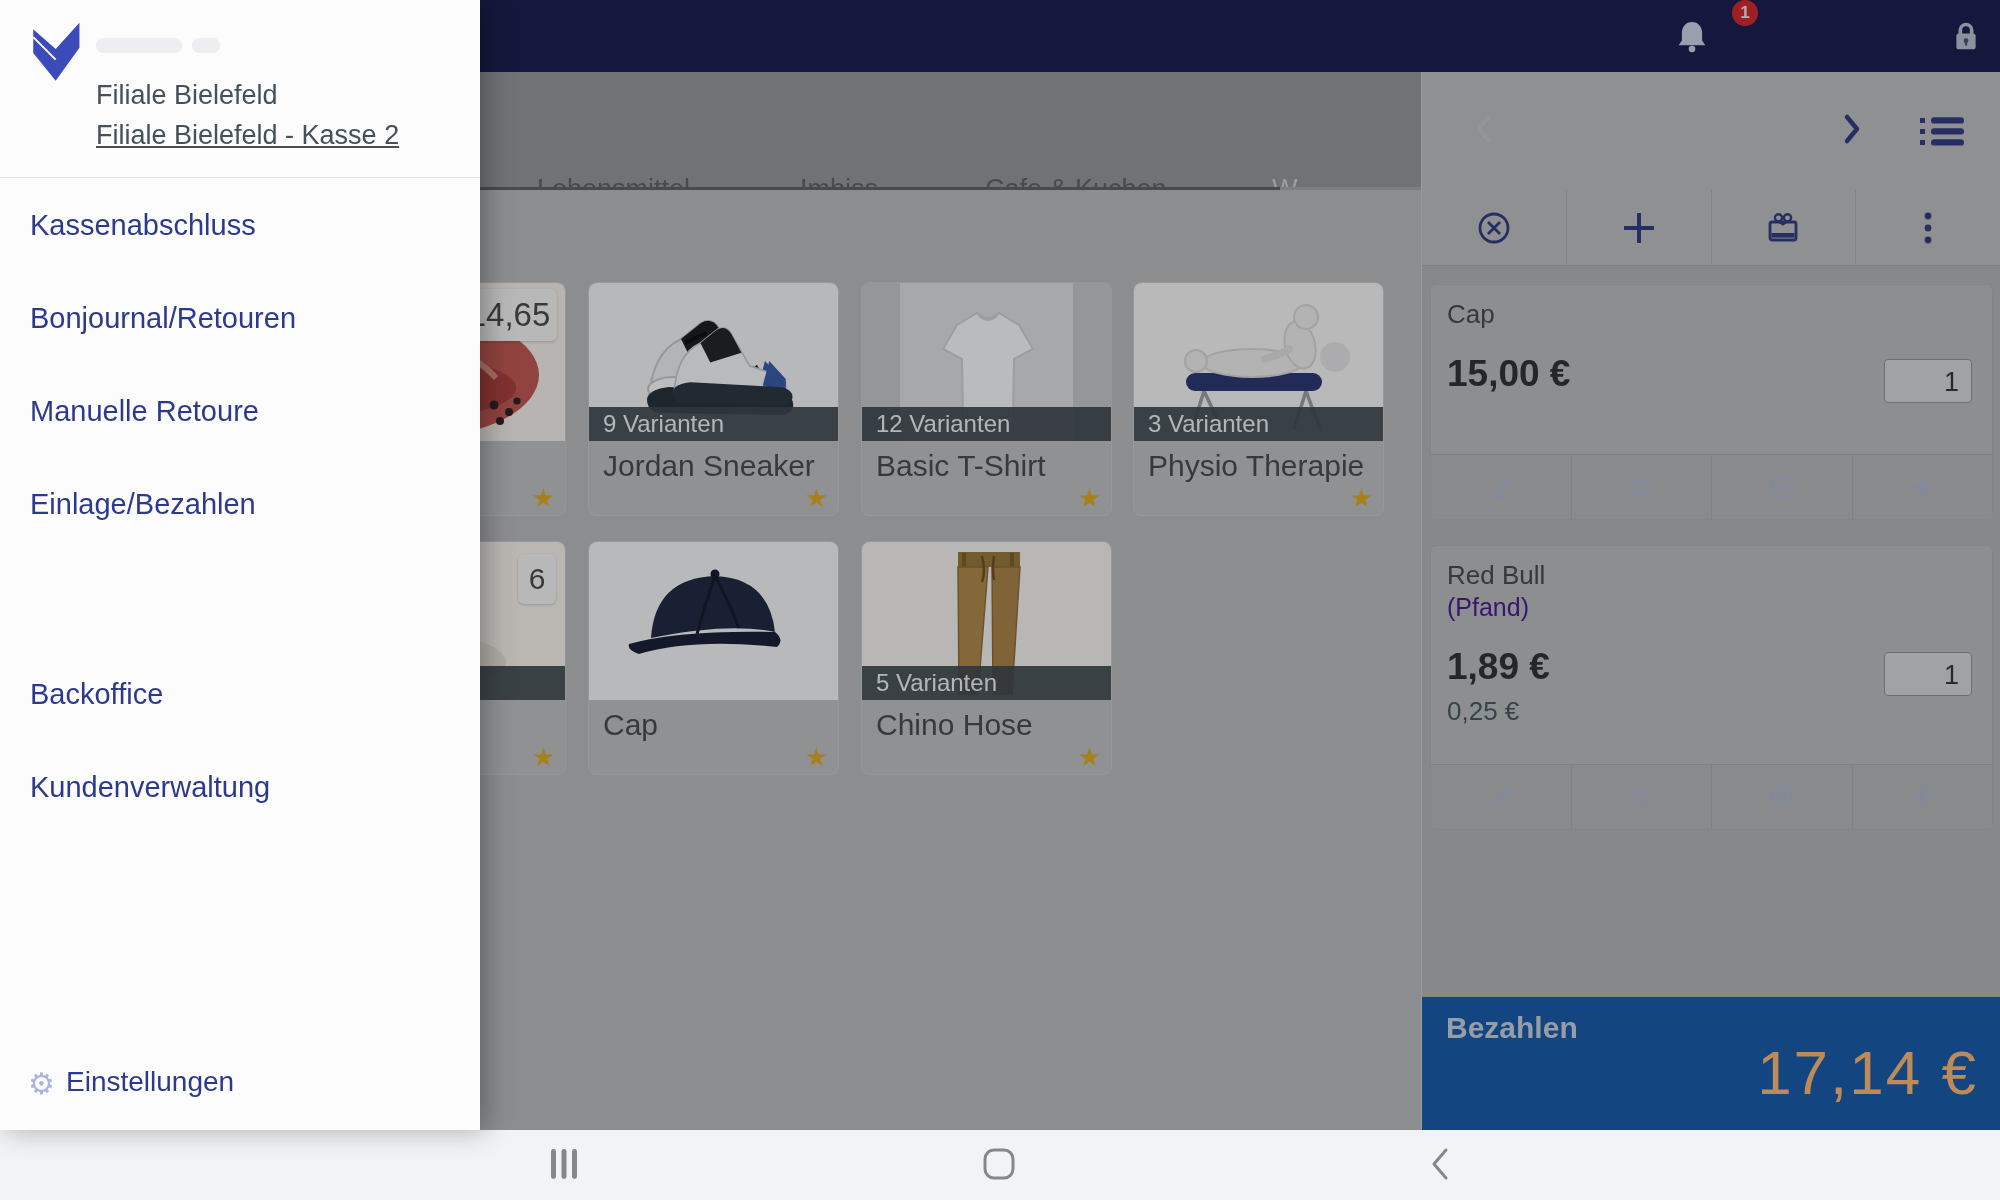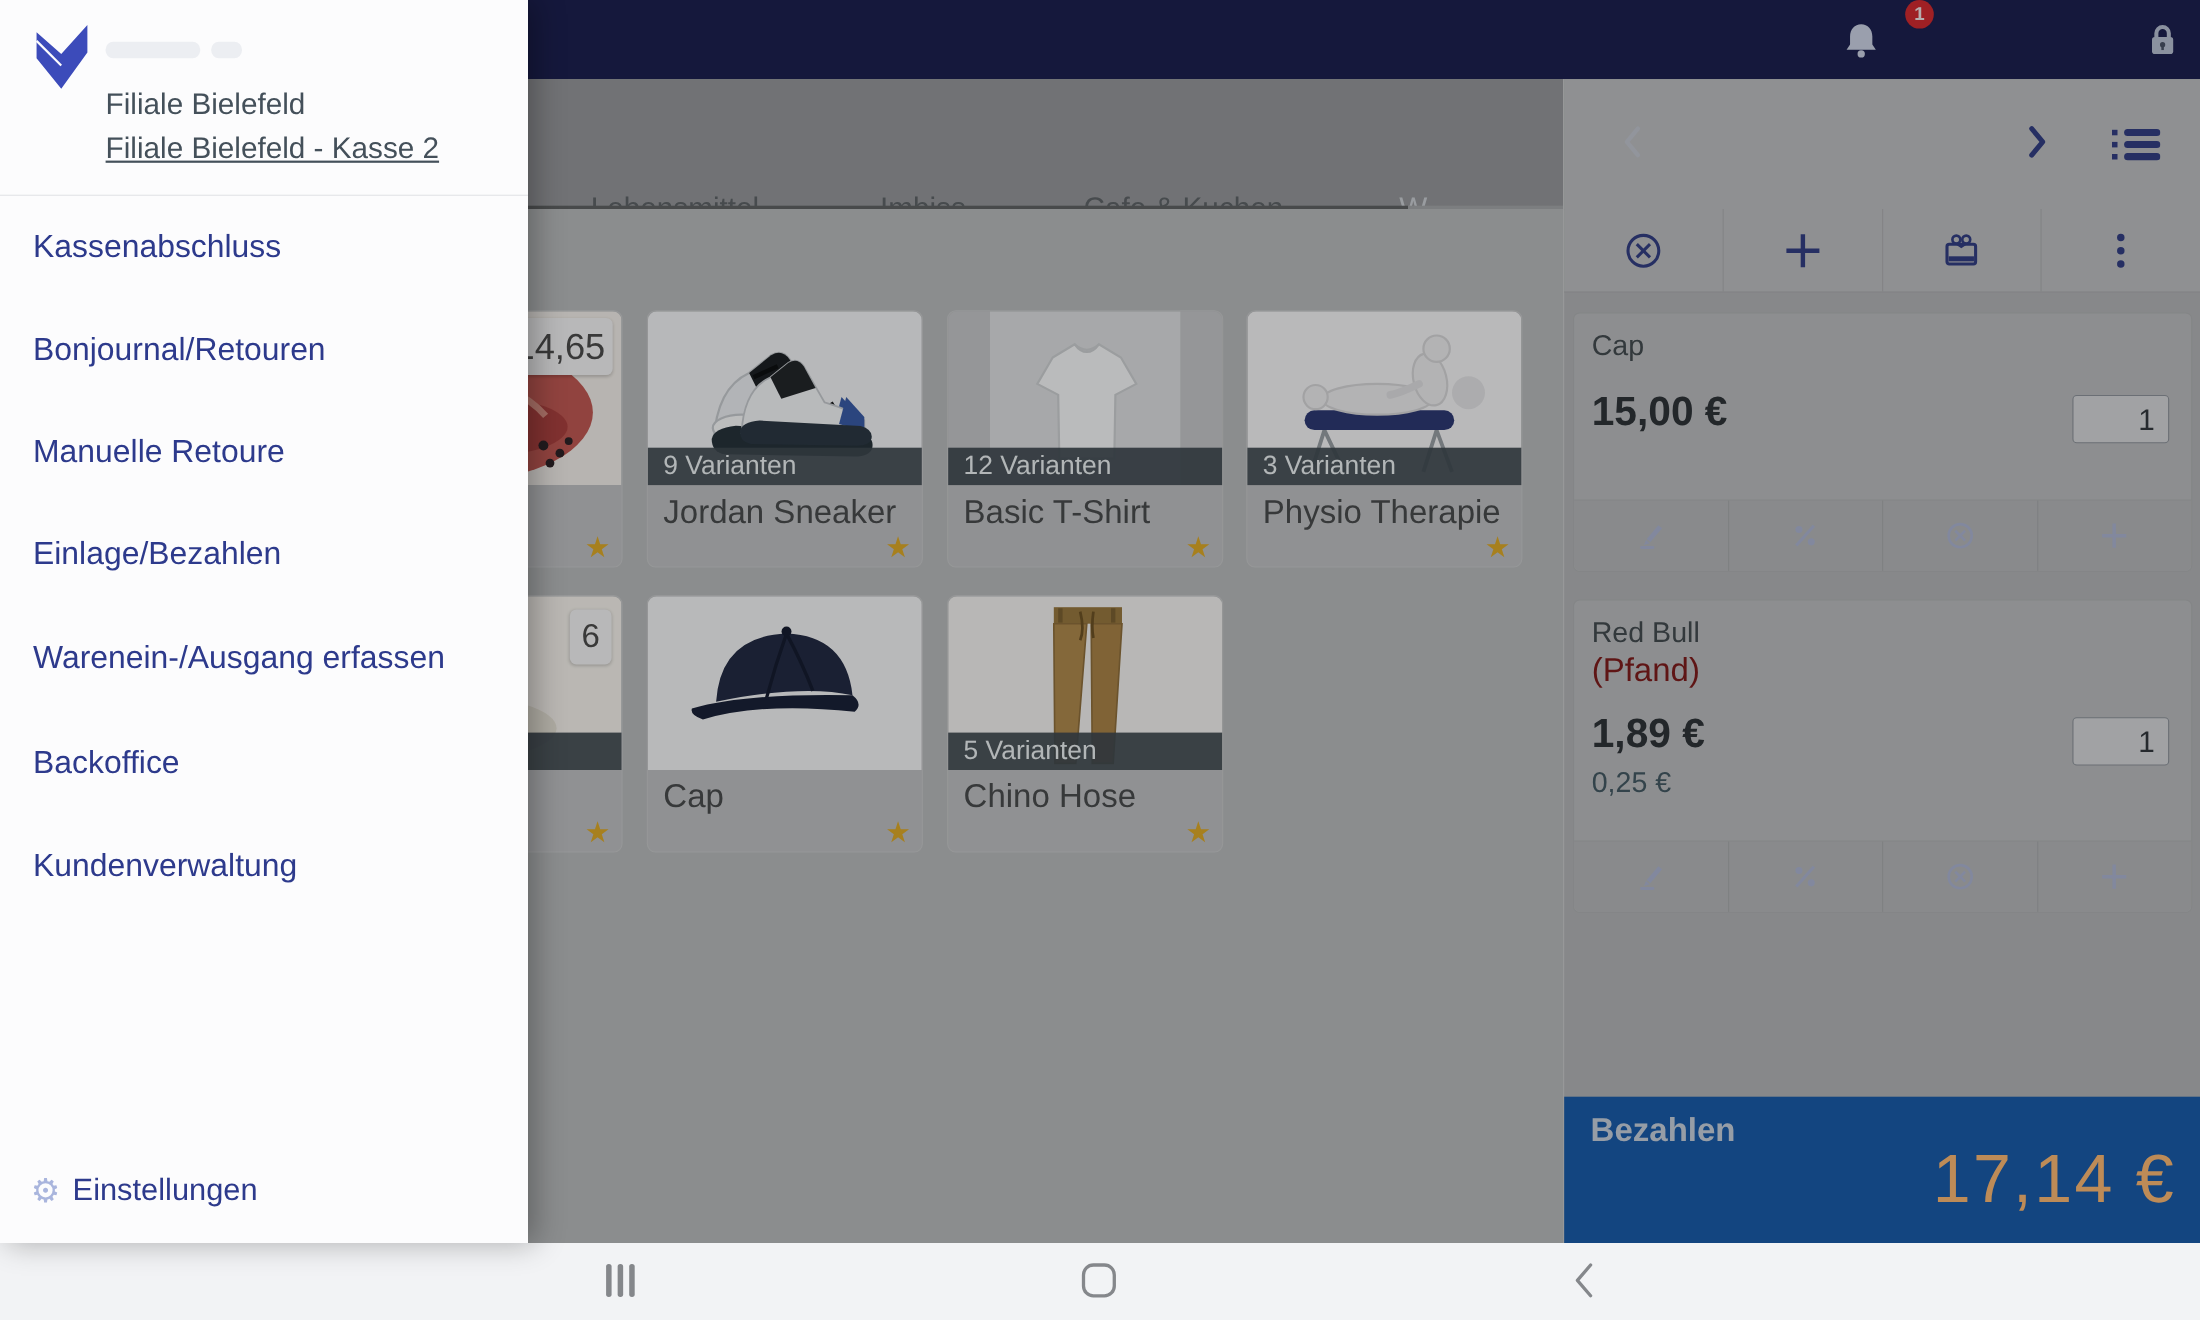--- a/index.html
+++ b/index.html
@@ -40,21 +40,21 @@
   .cart-title{position:absolute;left:0;right:130px;top:40px;text-align:center;font-size:31px;font-weight:600;color:#272c30;}
   .chv{position:absolute;top:40px;width:36px;height:36px;border:0;background:transparent;padding:0;cursor:pointer;}
   .chv-left{left:44px;color:#c3c7d1;}
   .chv-right{left:412px;color:#333f85;}
   .listbtn{position:absolute;left:498px;top:42px;width:44px;height:36px;border:0;background:transparent;padding:0;cursor:pointer;color:#333f85;}
   .cart-toolbar{position:absolute;left:0;top:118px;width:100%;height:75px;background:var(--surface,#bfc1c3);border-bottom:1px solid #a9abad;display:flex;}
   .tool{flex:1;border:0;background:transparent;cursor:pointer;color:var(--icon_navy,#333f85);display:flex;align-items:center;justify-content:center;}
   .tool + .tool{border-left:1px solid #aeb0b2;}
   .citem{position:absolute;left:8px;width:563px;background:#bcbec0;border:1px solid #b0b2b4;border-radius:6px;box-sizing:border-box;}
   .ci-name{position:absolute;left:16px;font-size:26px;color:#444c51;}
-  .ci-note{position:absolute;left:16px;font-size:30px;color:#7f1d1d;}
+  .ci-note{position:absolute;left:16px;font-size:25px;color:#4c1d95;}
   .ci-price{position:absolute;left:16px;font-size:37px;font-weight:700;color:#2f3439;}
   .ci-deposit{position:absolute;left:16px;font-size:26px;color:#455a64;}
   .qty{position:absolute;right:20px;width:88px;height:44px;border:1.5px solid #8f949c;border-radius:4px;background:#d7d9db;
        font-size:27px;color:#33383e;line-height:44px;text-align:right;padding-right:12px;box-sizing:border-box;cursor:text;}
   .ci-actions{position:absolute;left:0;bottom:0;width:100%;height:64px;background:#b7b9bb;border-top:1px solid #a9abad;
        border-radius:0 0 6px 6px;display:flex;}
   .ci-act{flex:1;border:0;background:transparent;cursor:pointer;color:var(--action_icon,#aeb6d3);display:flex;align-items:center;justify-content:center;}
   .ci-act + .ci-act{border-left:1px solid #a9abad;}
   .discount-bar{position:absolute;left:0;top:868px;width:100%;height:57px;background:var(--discount_blue,#0e3d77);cursor:pointer;}
   .discount-label{position:absolute;left:24px;top:12px;font-size:28px;font-weight:600;color:#c3cbd7;}
@@ -391,21 +391,20 @@
     <div class="ghost" style="left:96px;top:38px;width:86px;height:15px"></div>
     <div class="ghost" style="left:192px;top:38px;width:28px;height:15px"></div>
     <div class="loc1">Filiale Bielefeld</div>
     <div class="loc2">Filiale Bielefeld - Kasse 2</div>
     <div class="drawer-divider"></div>
 
     <div class="mitem" style="top:205px">Kassenabschluss</div>
     <div class="mitem" style="top:298px">Bonjournal/Retouren</div>
     <div class="mitem" style="top:391px">Manuelle Retoure</div>
     <div class="mitem" style="top:484px">Einlage/Bezahlen</div>
-    <div class="mitem" style="top:578px">Warenein-/Ausgang erfassen</div>
     <div class="mitem" style="top:674px">Backoffice</div>
     <div class="mitem" style="top:767px">Kundenverwaltung</div>
 
     <div class="settings-row">
       <span class="gear">⚙</span>
       <span class="settings-label">Einstellungen</span>
     </div>
   </aside>
 
   <nav class="navbar">

